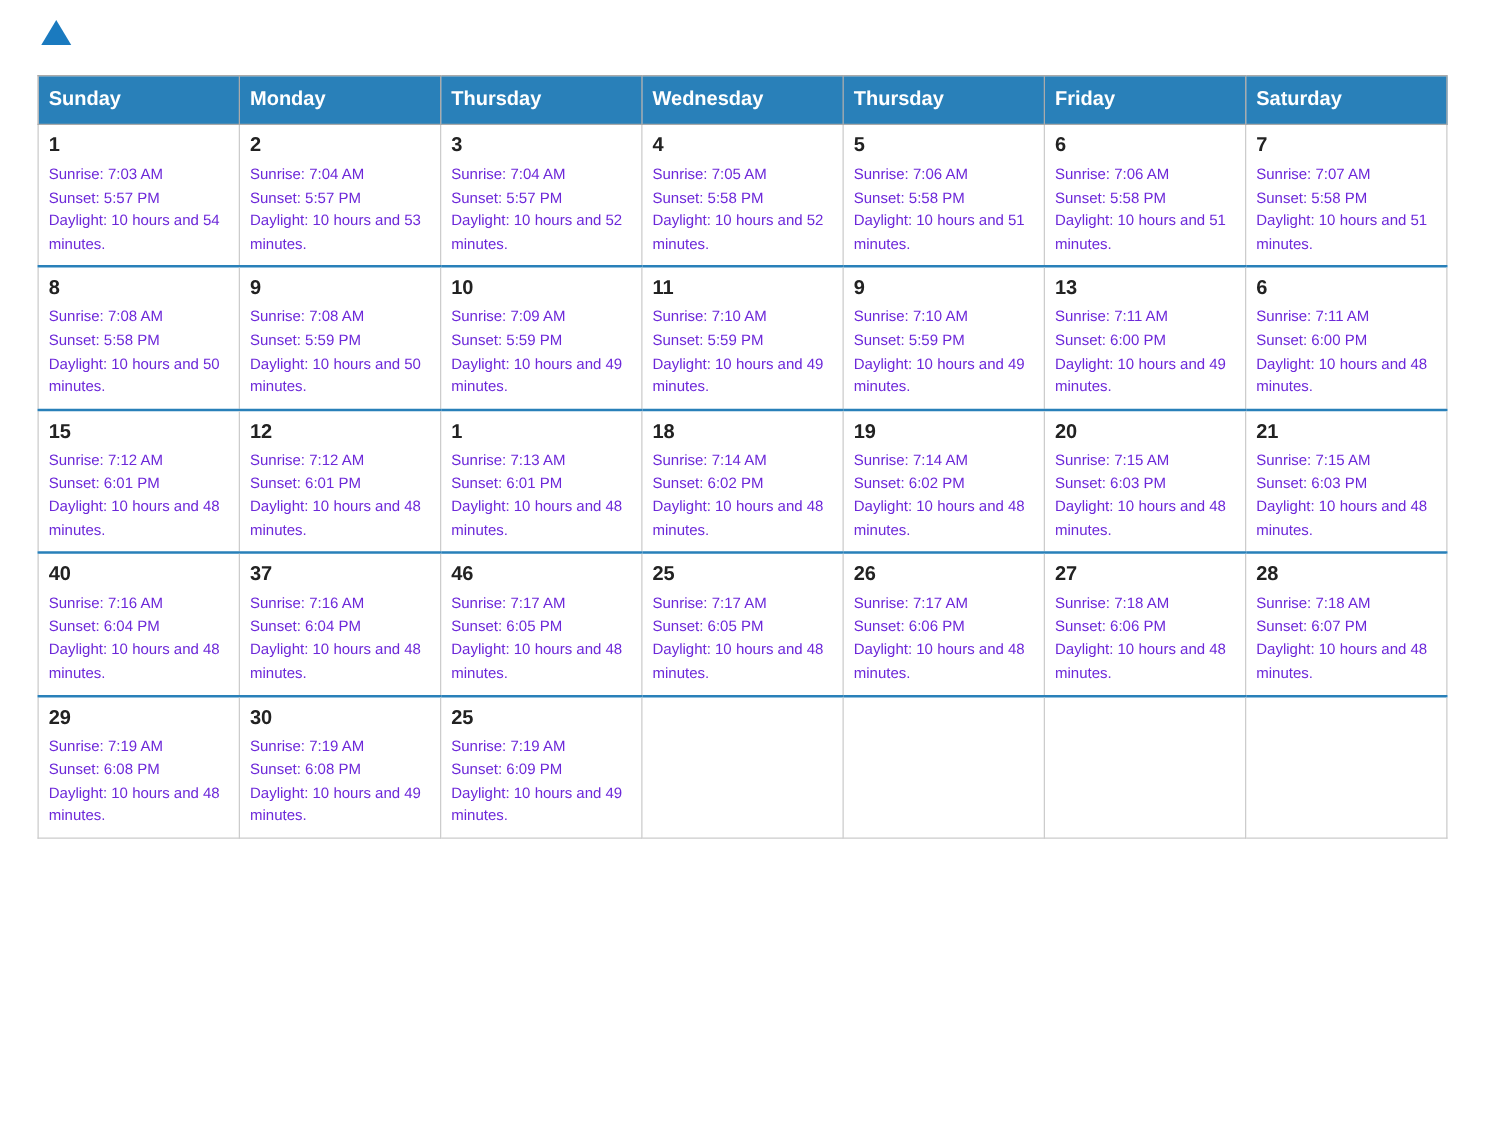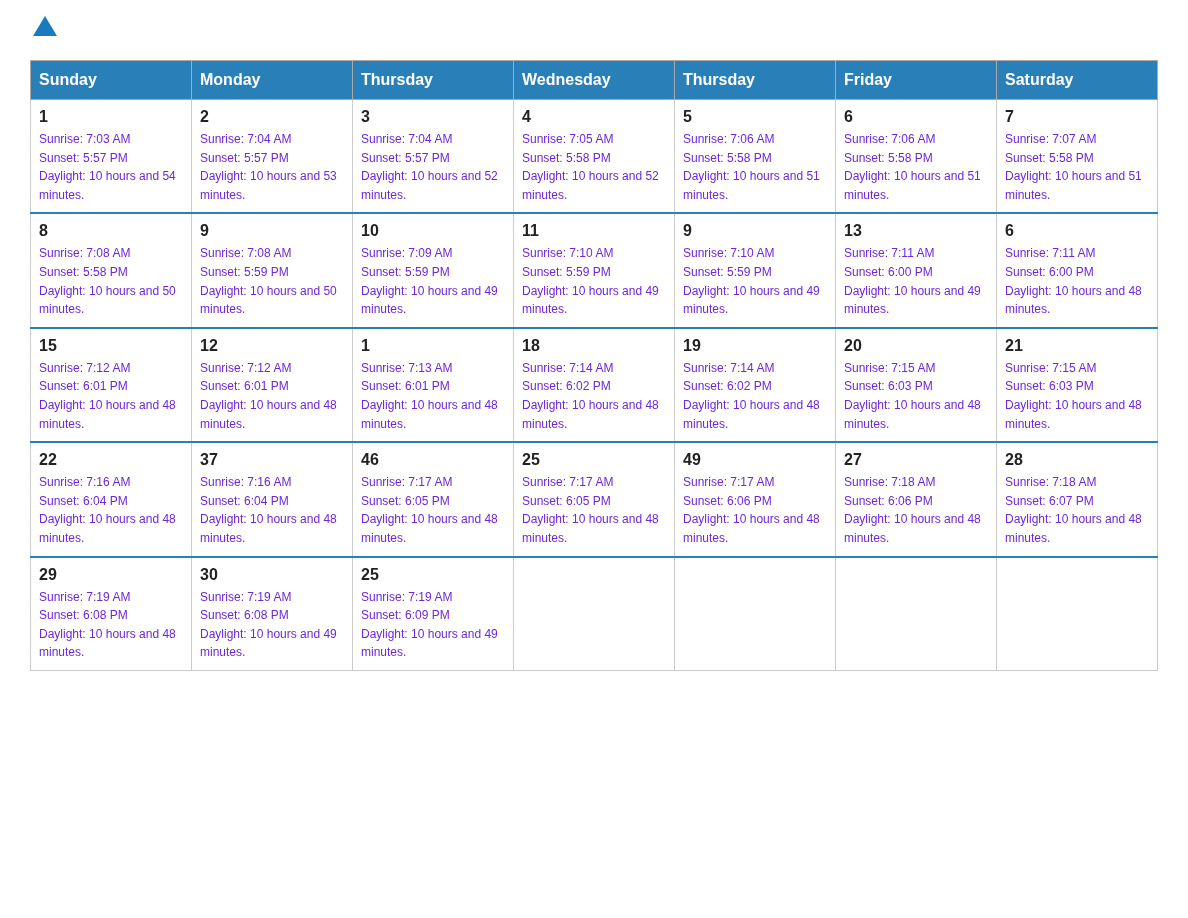--- a/index.html
+++ b/index.html
@@ -217,37 +217,37 @@
           <span class="day-num">20</span>
           <div class="day-info">Sunrise: 7:15 AM<br>Sunset: 6:03 PM<br>Daylight: 10 hours and 48 minutes.</div>
         </td>
         <td>
           <span class="day-num">21</span>
           <div class="day-info">Sunrise: 7:15 AM<br>Sunset: 6:03 PM<br>Daylight: 10 hours and 48 minutes.</div>
         </td>
       </tr>
       <tr>
         <td>
-          <span class="day-num">22</span>
+          <span class="day-num">40</span>
           <div class="day-info">Sunrise: 7:16 AM<br>Sunset: 6:04 PM<br>Daylight: 10 hours and 48 minutes.</div>
         </td>
         <td>
           <span class="day-num">37</span>
           <div class="day-info">Sunrise: 7:16 AM<br>Sunset: 6:04 PM<br>Daylight: 10 hours and 48 minutes.</div>
         </td>
         <td>
           <span class="day-num">46</span>
           <div class="day-info">Sunrise: 7:17 AM<br>Sunset: 6:05 PM<br>Daylight: 10 hours and 48 minutes.</div>
         </td>
         <td>
           <span class="day-num">25</span>
           <div class="day-info">Sunrise: 7:17 AM<br>Sunset: 6:05 PM<br>Daylight: 10 hours and 48 minutes.</div>
         </td>
         <td>
-          <span class="day-num">49</span>
+          <span class="day-num">26</span>
           <div class="day-info">Sunrise: 7:17 AM<br>Sunset: 6:06 PM<br>Daylight: 10 hours and 48 minutes.</div>
         </td>
         <td>
           <span class="day-num">27</span>
           <div class="day-info">Sunrise: 7:18 AM<br>Sunset: 6:06 PM<br>Daylight: 10 hours and 48 minutes.</div>
         </td>
         <td>
           <span class="day-num">28</span>
           <div class="day-info">Sunrise: 7:18 AM<br>Sunset: 6:07 PM<br>Daylight: 10 hours and 48 minutes.</div>
         </td>

